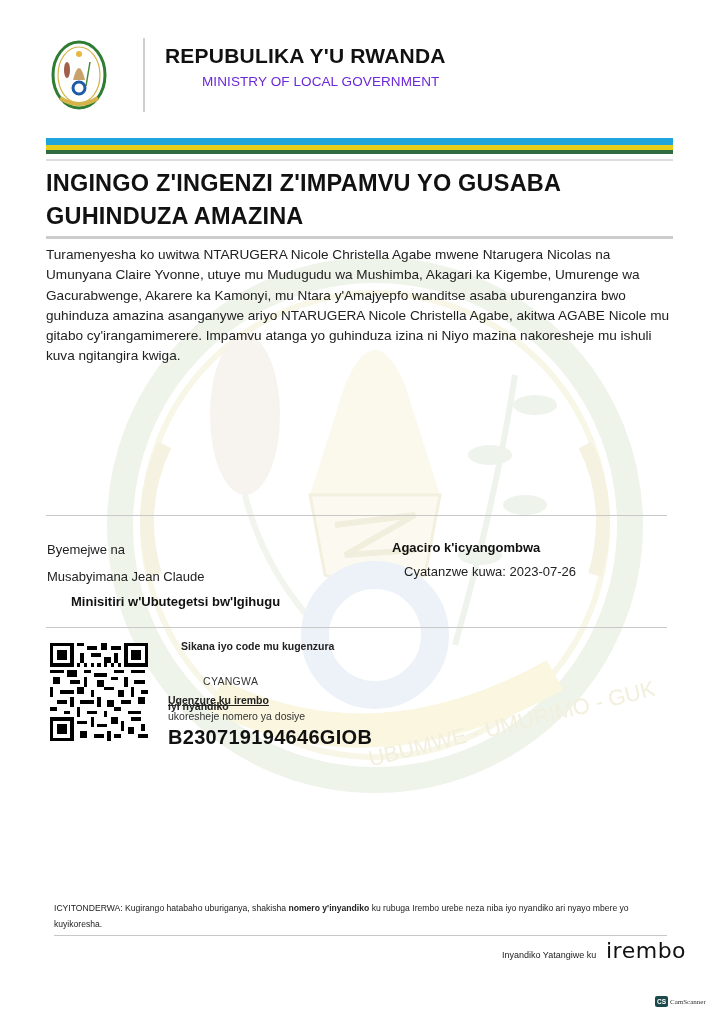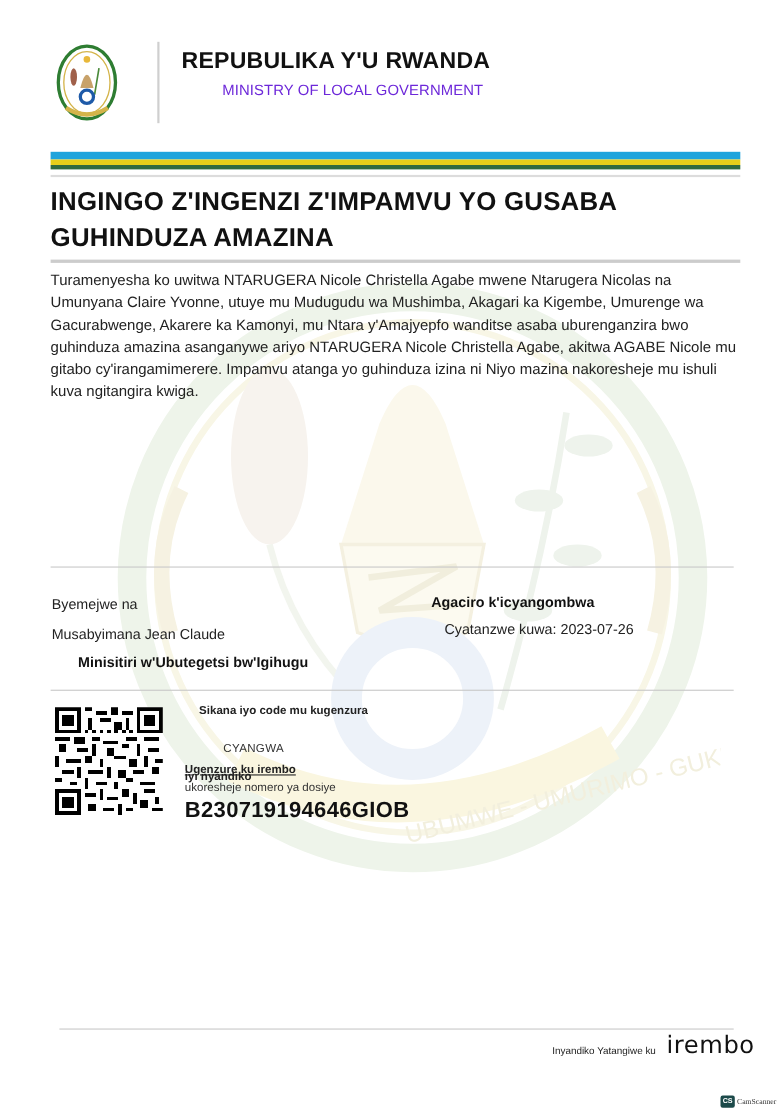--- a/index.html
+++ b/index.html
@@ -193,20 +193,21 @@
   </svg>
   <div class="verify">
     <div class="l1">Sikana iyo code mu kugenzura</div>
     <div class="l2">iyi nyandiko</div>
     <div class="l3">CYANGWA</div>
     <div class="l4">Ugenzure ku irembo</div>
     <div class="l5">ukoresheje nomero ya dosiye</div>
     <div class="code">B230719194646GIOB</div>
   </div>
 
+  <div class="notice"><span>ICYITONDERWA:</span><span> Kugirango hatabaho uburiganya, shakisha </span><b>nomero y'inyandiko</b><span> ku rubuga Irembo urebe neza niba iyo nyandiko ari nyayo mbere yo kuyikoresha.</span></div>
   <div class="hr-foot"></div>
 
   <div class="issued">Inyandiko Yatangiwe ku</div>
   <div class="irembo">irembo</div>
 
   <div class="camscanner">
     <div class="cs-badge">CS</div>
     <div class="cs-text">CamScanner</div>
   </div>
 </div>

